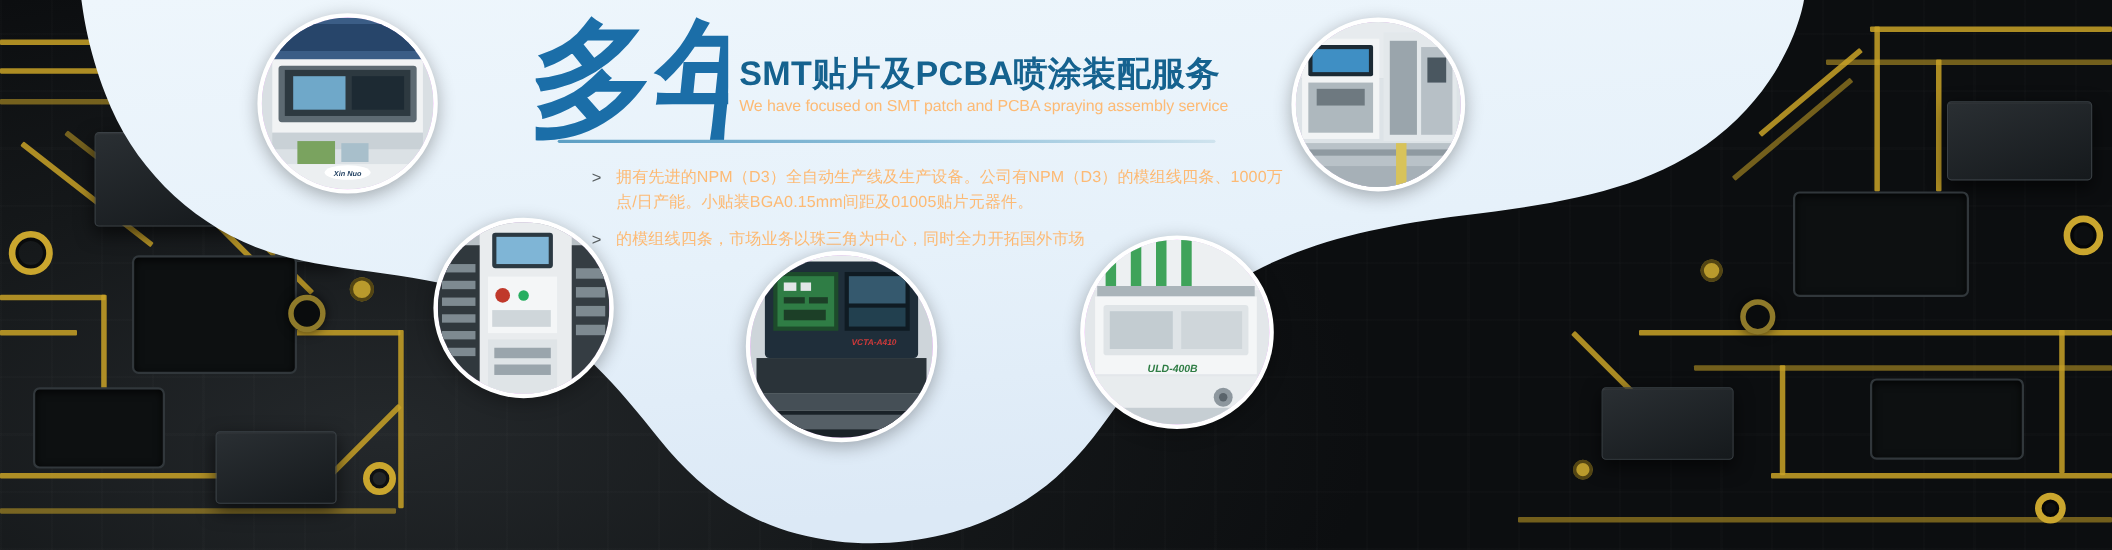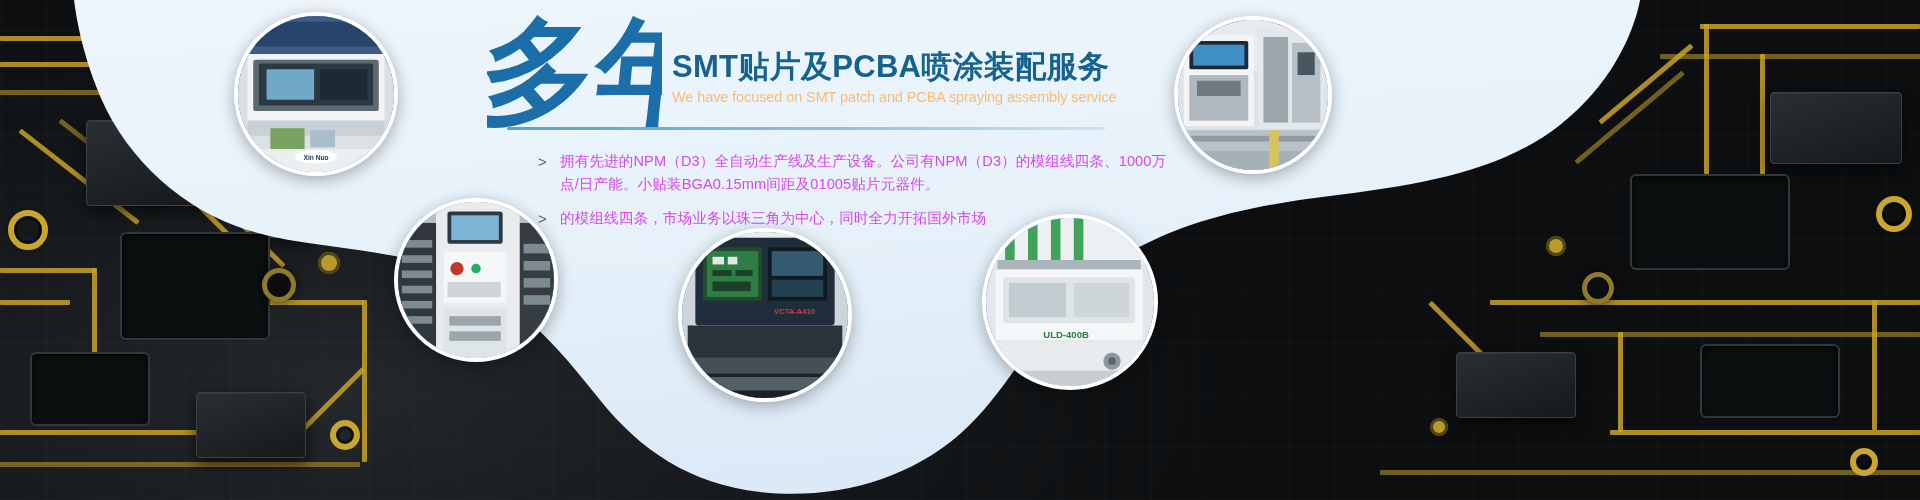--- a/index.html
+++ b/index.html
@@ -75,29 +75,30 @@
     background:linear-gradient(90deg,#5d9fc4 0%, #8fc0da 55%, #cfe3ee 100%);
     border-radius:2px;
   }
 
   .bullets { position:absolute; left:538px; top:150px; width:640px; }
   .bullet { display:flex; margin-bottom:11px; }
   .bullet-mark {
     color:#5b6164; font-size:15px; line-height:23px; width:22px; flex:0 0 22px;
   }
   .bullet-text {
-    color:#d946ef; font-size:14.6px; line-height:23px; letter-spacing:.1px;
+    color:#fdba74; font-size:14.6px; line-height:23px; letter-spacing:.1px;
   }
 
   
   .circ {
     position:absolute; border-radius:50%; overflow:hidden;
     border:4px solid #ffffff;
     box-shadow:0 4px 16px rgba(0,0,0,.30);
-    background:#1d4ed8;
+    background:#f0abfc;
+    font-style:italic;
   }
   .ph { position:absolute; inset:0; }
 </style>
 </head>
 <body>
 
 <div id="banner">
 
   <div class="pcb-bg"></div>
 

